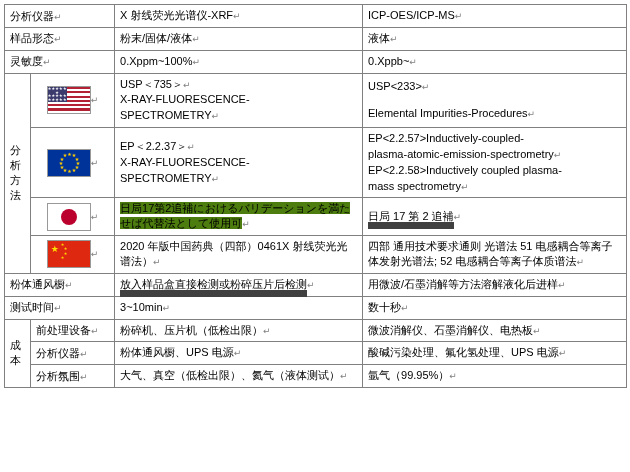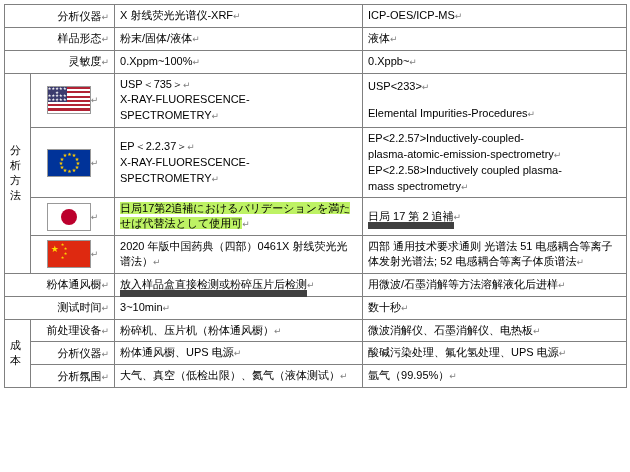--- a/index.html
+++ b/index.html
@@ -30,21 +30,21 @@
   table.doc td {
     border: 1px solid #808080;
     vertical-align: middle;
     padding: 3px 5px;
     font-size: 11px;
     line-height: 1.35;
     word-break: break-word;
     background: #ffffff;
   }
   td.label-cell {
-    text-align: right;
+    text-align: left;
     white-space: nowrap;
   }
   td.vert-label {
     text-align: left;
     font-size: 11px;
     line-height: 1.25;
     width: 26px;
     padding: 2px;
   }
   td.flag-cell {
@@ -58,21 +58,21 @@
   .para {
     margin: 0 0 1px 0;
     position: relative;
   }
   .pmark {
     color: #808080;
     font-size: 9px;
     vertical-align: baseline;
   }
   .highlight {
-    background: #bef264;
+    background: #4d7c0f;
   }
   .underline-red {
     border-bottom: 7px solid #404040;
   }
   
   .flag {
     width: 44px;
     height: 28px;
     display: inline-block;
     position: relative;
@@ -316,21 +316,21 @@
       </tr>
 
       <tr>
         <td class="vert-label" rowspan="3">
           <span style="display:inline-block; width:14px; word-break:break-all;">成本</span>
         </td>
         <td class="label-cell">
           <span>前处理设备</span><span class="pmark">↵</span>
         </td>
         <td class="content-cell">
-          <div class="para"><span>粉碎机、压片机（粉体通风橱）</span><span class="pmark">↵</span></div>
+          <div class="para"><span>粉碎机、压片机（低检出限）</span><span class="pmark">↵</span></div>
         </td>
         <td class="content-cell">
           <div class="para"><span>微波消解仪、石墨消解仪、电热板</span><span class="pmark">↵</span></div>
         </td>
       </tr>
       <tr>
         <td class="label-cell">
           <span>分析仪器</span><span class="pmark">↵</span>
         </td>
         <td class="content-cell">

